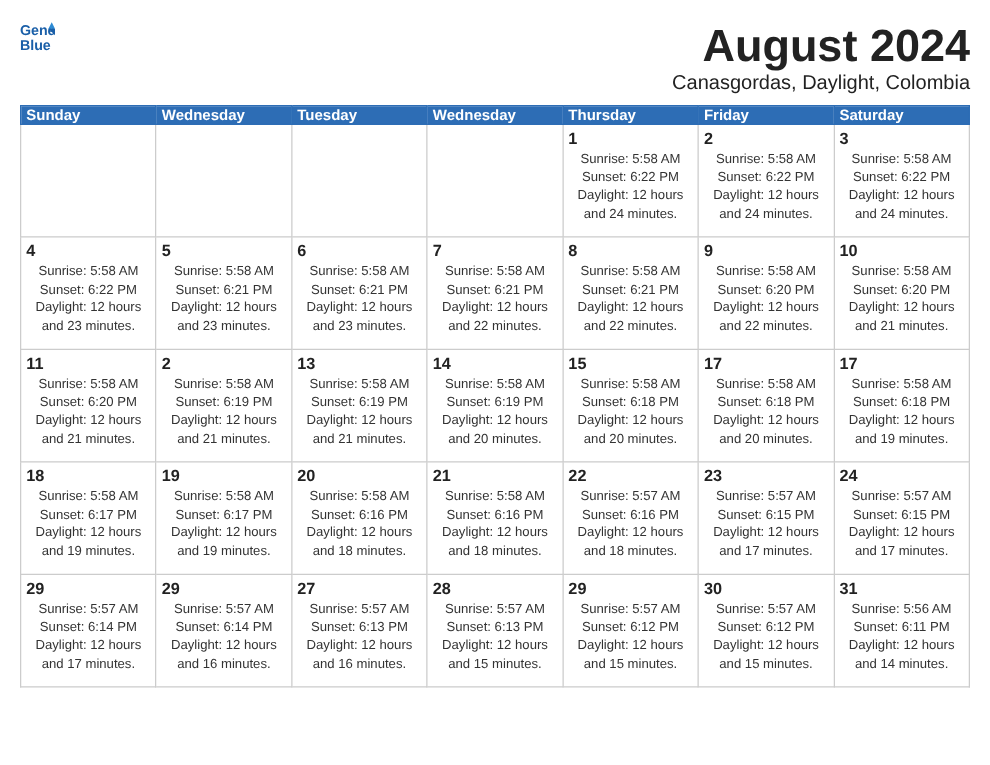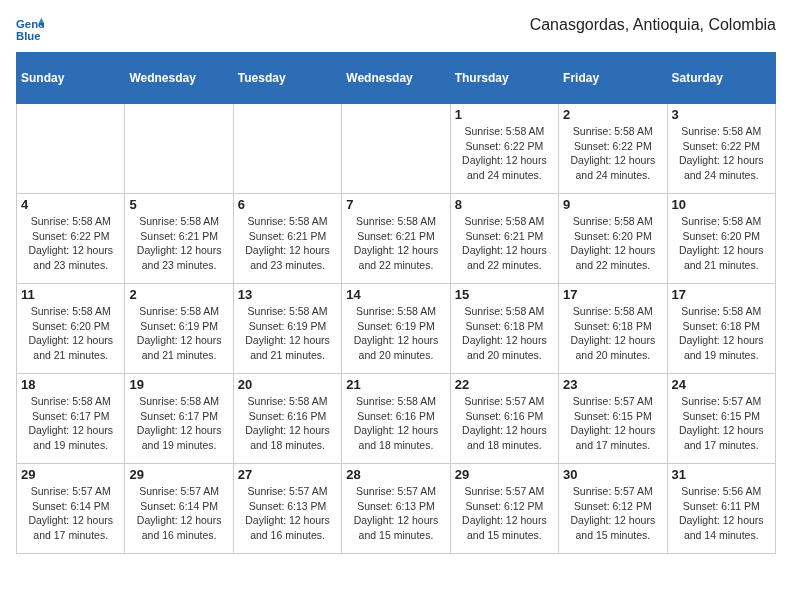--- a/index.html
+++ b/index.html
@@ -40,21 +40,21 @@
       color: #222;
     }
     table {
       width: 100%;
       border-collapse: collapse;
       font-size: 11px;
     }
     thead tr th {
       background: #2d6db5;
       color: #fff;
-      padding: 18px 4px;
+      padding: 0 4px;
       text-align: left;
       font-size: 12px;
       border: 1px solid #2d6db5;
     }
     tbody tr td {
       border: 1px solid #ccc;
       vertical-align: top;
       padding: 3px 4px;
       width: calc(100%/7);
       min-height: 80px;
@@ -87,21 +87,22 @@
 <div class="header">
   <div class="logo">
     <svg class="logo-icon" viewBox="0 0 32 32">
       <text x="0" y="14" font-size="13" font-weight="bold" fill="#1a5fa8">General</text>
       <text x="0" y="27" font-size="13" font-weight="bold" fill="#1a5fa8">Blue</text>
       <polygon points="26,8 32,8 29,2" fill="#2d8bd4"></polygon>
       <polygon points="26,8 32,8 32,14" fill="#1a5fa8"></polygon>
     </svg>
   </div>
   <div class="title-block">
-    <h2>Canasgordas, Antioquia, Colombia</h2>
+    <h1>August 2024</h1>
+    <h2>Canasgordas, Daylight, Colombia</h2>
   </div>
 </div>
 
 <table>
   <thead>
     <tr>
     <th>Sunday</th>
         <th>Wednesday</th>
         <th>Tuesday</th>
         <th>Wednesday</th>

